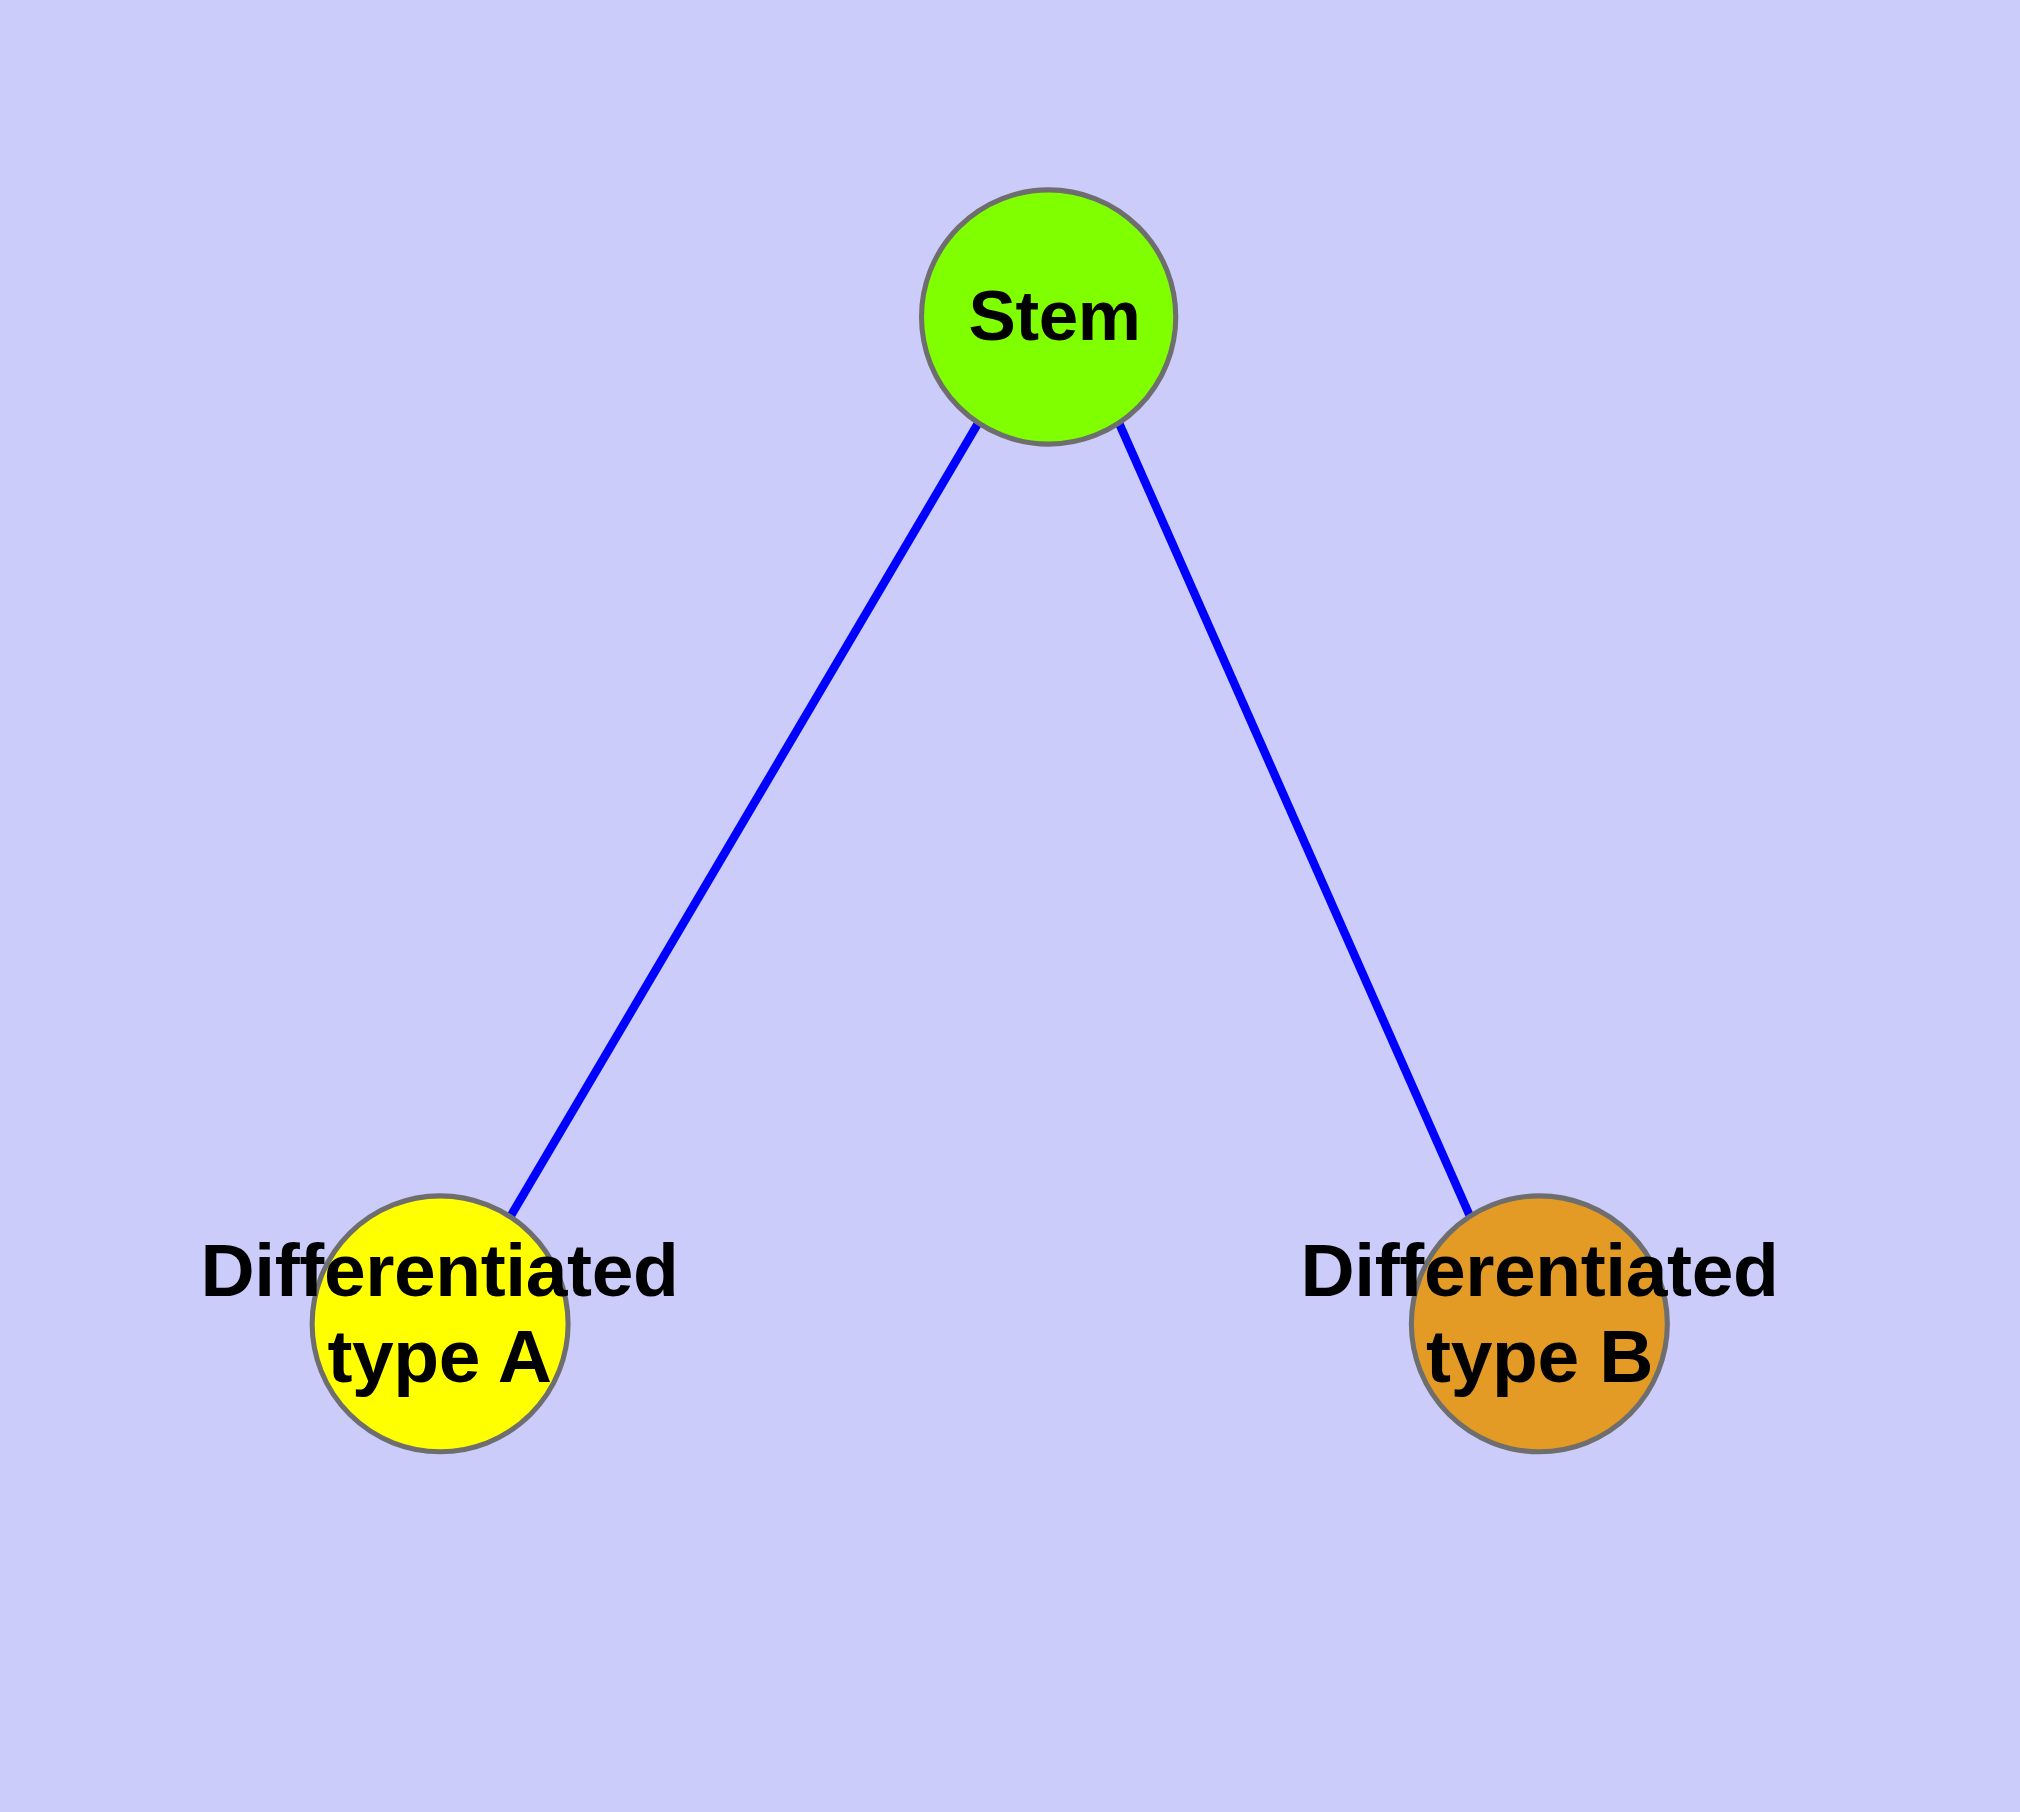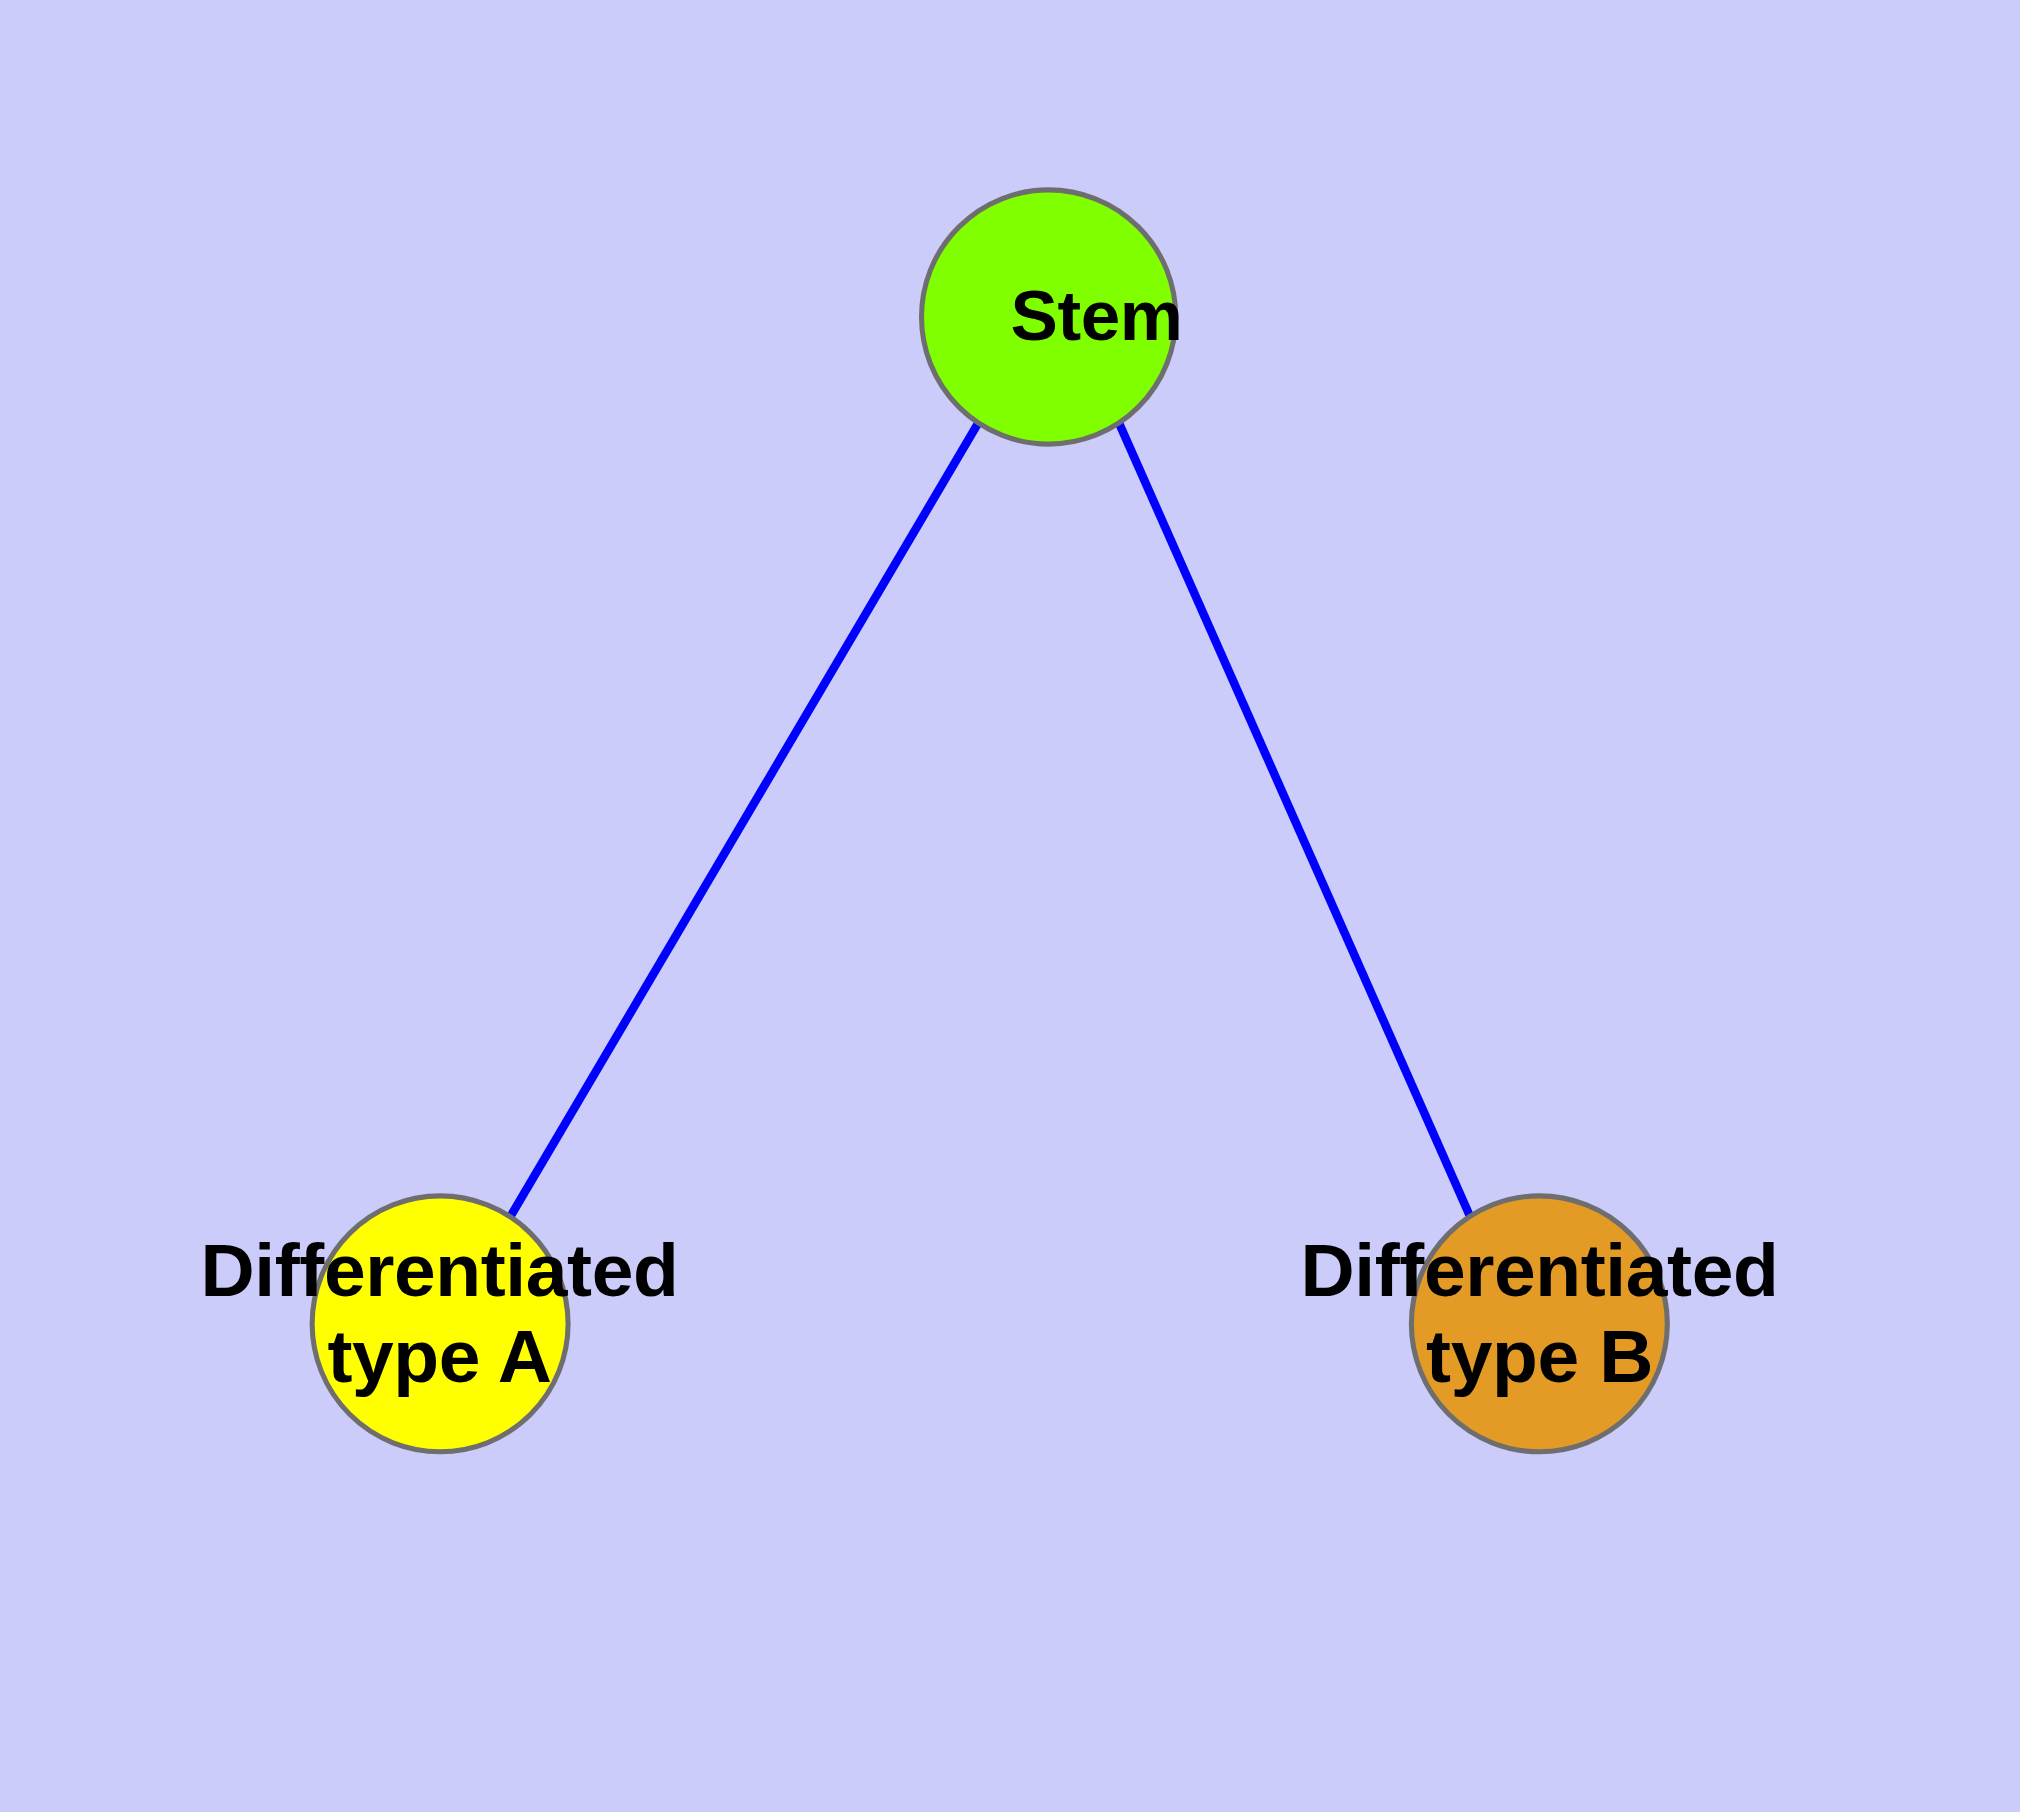--- a/index.html
+++ b/index.html
@@ -63,21 +63,21 @@
       <line class="edge-line" x1="1320" y1="499" x2="1735" y2="1437"></line>
     </g>
 
     <g>
       <circle class="node-circle" cx="1237" cy="374" r="150" fill="#80ff00"></circle>
       <circle class="node-circle" cx="519" cy="1562" r="151" fill="#ffff00"></circle>
       <circle class="node-circle" cx="1816" cy="1562" r="151" fill="#e49b25"></circle>
     </g>
   </svg>
 
-  <div class="node-label root" style="left:842px; top:278px; width:509px;">Stem</div>
+  <div class="node-label root" style="left:800px; top:278px; width:509px;">Stem</div>
 
   <div class="node-label leaf" style="left:-69px; top:1230px; width:1017px;">Differentiated</div>
   <div class="node-label leaf" style="left:-69px; top:1316px; width:1017px;">type A</div>
 
   <div class="node-label leaf" style="left:1031px; top:1230px; width:1017px;">Differentiated</div>
   <div class="node-label leaf" style="left:1031px; top:1316px; width:1017px;">type B</div>
 
 </div>
 
 

